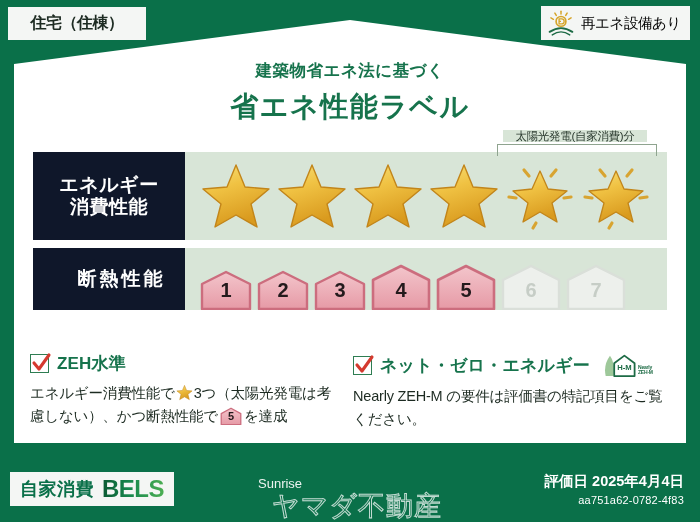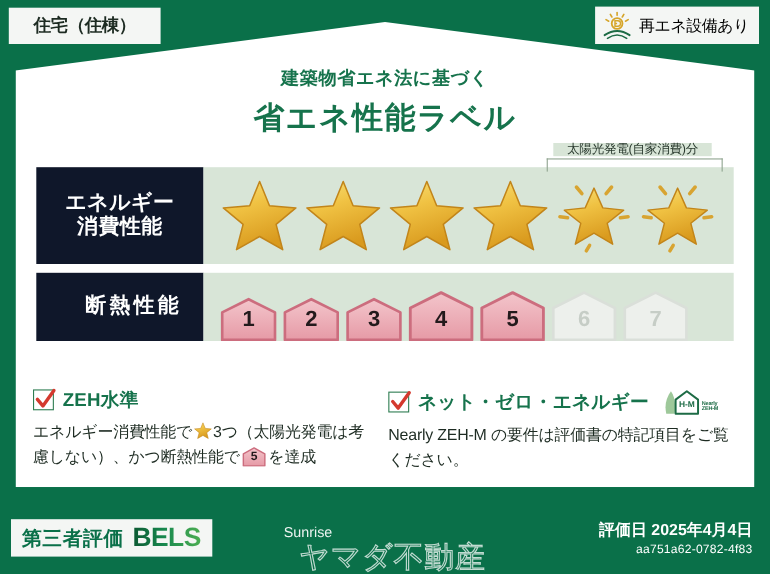--- a/index.html
+++ b/index.html
@@ -368,21 +368,21 @@
             <span class="zehm-cap">ZEH-M</span>
           </span>
         </span>
       </div>
       <div class="crit-body">Nearly ZEH-M の要件は評価書の特記項目をご覧ください。</div>
     </div>
   </div>
 
   <div class="footer">
     <div class="bels-tag">
-      <span class="bels-jp">第三者評価</span>
+      <span class="bels-jp">自家消費</span>
       <span class="bels-en">BELS</span>
     </div>
     <div class="watermark-sunrise">Sunrise</div>
     <div class="watermark-jp">ヤマダ不動産</div>
     <div class="eval-block">
       <div class="eval-date">評価日 2025年4月4日</div>
       <div class="eval-id">aa751a62-0782-4f83</div>
     </div>
   </div>
 

